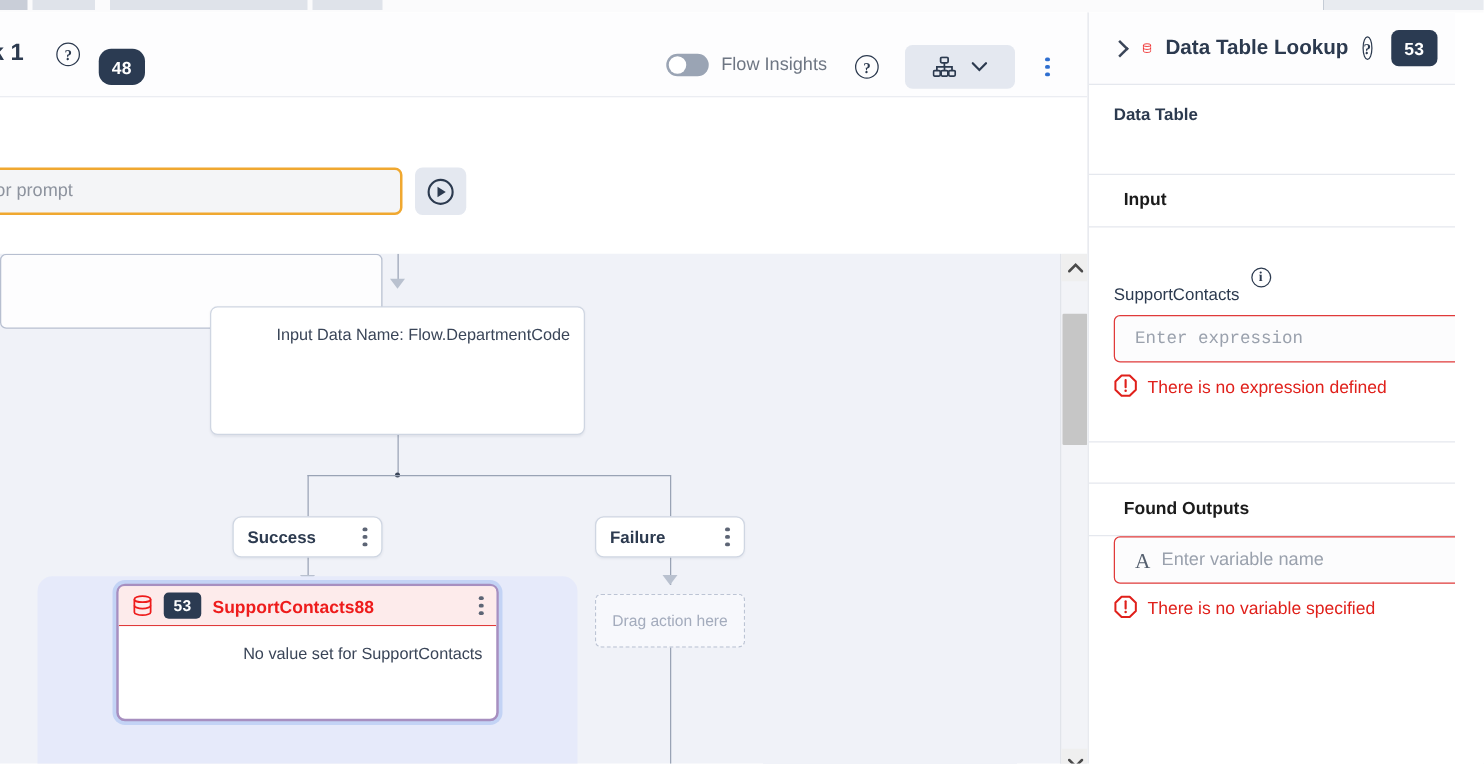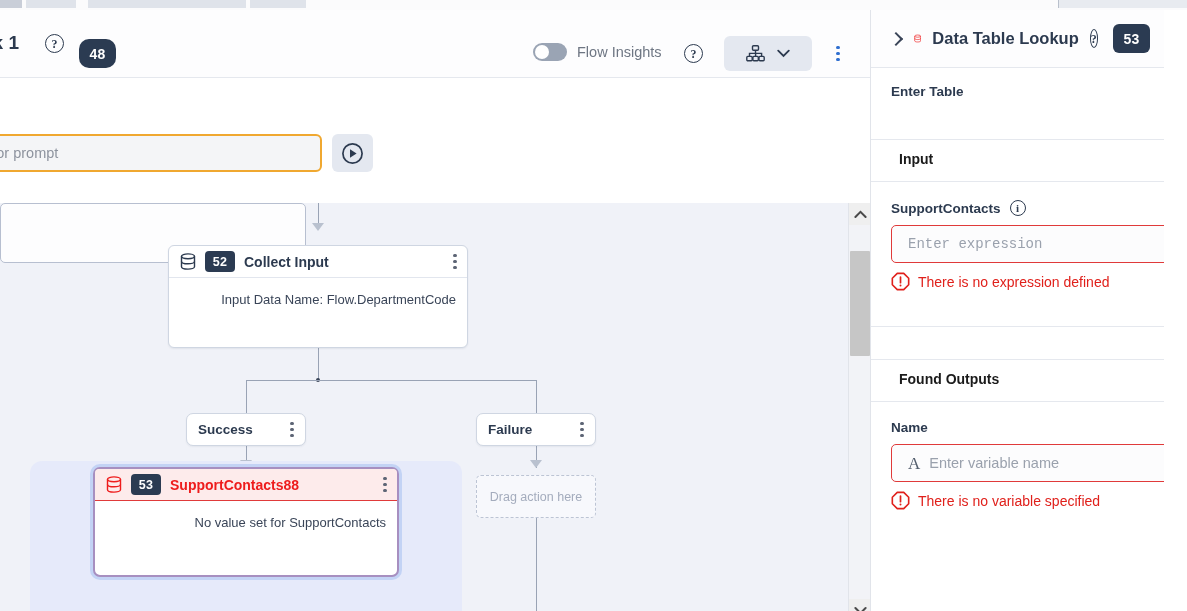--- a/index.html
+++ b/index.html
@@ -242,21 +242,21 @@
     background: #1ef018; z-index: -1;
     border-radius: 3px 10px 6px 12px / 8px 5px 9px 4px;
     transform: rotate(-.6deg);
   }
   .hl span { position: relative; z-index: 1; }
 
   .field-label-row {
     display: flex; align-items: center; gap: 9px;
     padding: 18px 20px 9px 20px;
   }
-  .field-label { font-size: 13.5px; font-weight: 700; color: #2c3a4f; }
+  .field-label { font-size: 13.5px; font-weight: 400; color: #2c3a4f; margin-top: 28px; }
   .icon-info {
     display: inline-flex; align-items: center; justify-content: center;
     width: 16px; height: 16px; border-radius: 50%;
     border: 1.6px solid #2c3a4f; color: #2c3a4f;
     font-size: 11px; font-weight: 700; font-family: "Liberation Serif", serif;
   }
   .err-row {
     display: flex; align-items: center; gap: 8px; padding: 9px 20px 0 20px;
   }
   .err-text { font-size: 14px; color: #e0201b; white-space: nowrap; }
@@ -338,34 +338,20 @@
         <div class="arrowhead" style="left:240px; top:257px;"></div>
         <div class="line v" style="left:536px; top:243px; height:22px;"></div>
         <div class="arrowhead" style="left:530px; top:257px;"></div>
         <div class="line v" style="left:536px; top:315px; height:103px;"></div>
         <div class="line v" style="left:246px; top:374px; height:30px;"></div>
         <div class="dot" style="left:244px; top:402px;"></div>
 
         <div class="node-group"></div>
 
         <div class="node" id="node-collect">
-          <div class="node-head">
-            <svg width="16" height="17" viewBox="0 0 16 17">
-              <ellipse cx="8" cy="3.3" rx="6.5" ry="2.4" fill="none" stroke="#2c3a4f" stroke-width="1.4"></ellipse>
-              <path d="M1.5 3.3 v10.4 c0 1.3 2.9 2.4 6.5 2.4 s6.5-1.1 6.5-2.4 V3.3" fill="none" stroke="#2c3a4f" stroke-width="1.4"></path>
-              <path d="M1.5 8.4 c0 1.3 2.9 2.4 6.5 2.4 s6.5-1.1 6.5-2.4" fill="none" stroke="#2c3a4f" stroke-width="1.4"></path>
-            </svg>
-            <span class="badge-dark">52</span>
-            <span class="node-title">Collect Input</span>
-            <span class="kebab-gray">
-                <i></i>
-                <i></i>
-                <i></i>
-              </span>
-          </div>
           <div class="node-body">
             <div class="node-line">Input Data Name: Flow.DepartmentCode</div>
           </div>
         </div>
 
         <div class="branch" id="branch-success">
           <span class="branch-label">Success</span>
           <span class="kebab-gray" style="margin-left:auto;">
               <i></i>
               <i></i>
@@ -431,21 +417,21 @@
       <svg width="20" height="21" viewBox="0 0 16 17">
         <ellipse cx="8" cy="3.3" rx="6.5" ry="2.4" fill="none" stroke="#ee1c1c" stroke-width="1.45"></ellipse>
         <path d="M1.5 3.3 v10.4 c0 1.3 2.9 2.4 6.5 2.4 s6.5-1.1 6.5-2.4 V3.3" fill="none" stroke="#ee1c1c" stroke-width="1.45"></path>
         <path d="M1.5 8.4 c0 1.3 2.9 2.4 6.5 2.4 s6.5-1.1 6.5-2.4" fill="none" stroke="#ee1c1c" stroke-width="1.45"></path>
       </svg>
       <span class="rp-title">Data Table Lookup</span>
       <span class="icon-help">?</span>
       <span class="badge-dark">53</span>
     </div>
 
-    <div class="rp-section-title">Enter Table</div>
+    <div class="rp-section-title">Data Table</div>
 
     <div style="height:28px;"></div>
     <div class="divider"></div>
 
     <div class="hl-row">
       <span class="hl">
         <span>Input</span>
       </span>
     </div>
     <div class="divider"></div>
@@ -473,23 +459,20 @@
     <div style="height:32px;"></div>
     <div class="divider"></div>
 
     <div class="hl-row">
       <span class="hl">
         <span>Found Outputs</span>
       </span>
     </div>
     <div class="divider"></div>
 
-    <div class="field-label-row">
-      <span class="field-label">Name</span>
-    </div>
     <div class="rp-field">
       <div class="rp-input err">
         <span class="icon-varA">A</span>
         <span class="ph">Enter variable name</span>
       </div>
     </div>
     <div class="err-row">
       <svg width="19" height="19" viewBox="0 0 20 20">
         <path d="M6.6 1.4 h6.8 L18.6 6.6 v6.8 L13.4 18.6 H6.6 L1.4 13.4 V6.6 Z" fill="none" stroke="#e0201b" stroke-width="1.7" stroke-linejoin="round"></path>
         <path d="M10 5.3 v6.0" stroke="#e0201b" stroke-width="1.8" stroke-linecap="round"></path>

